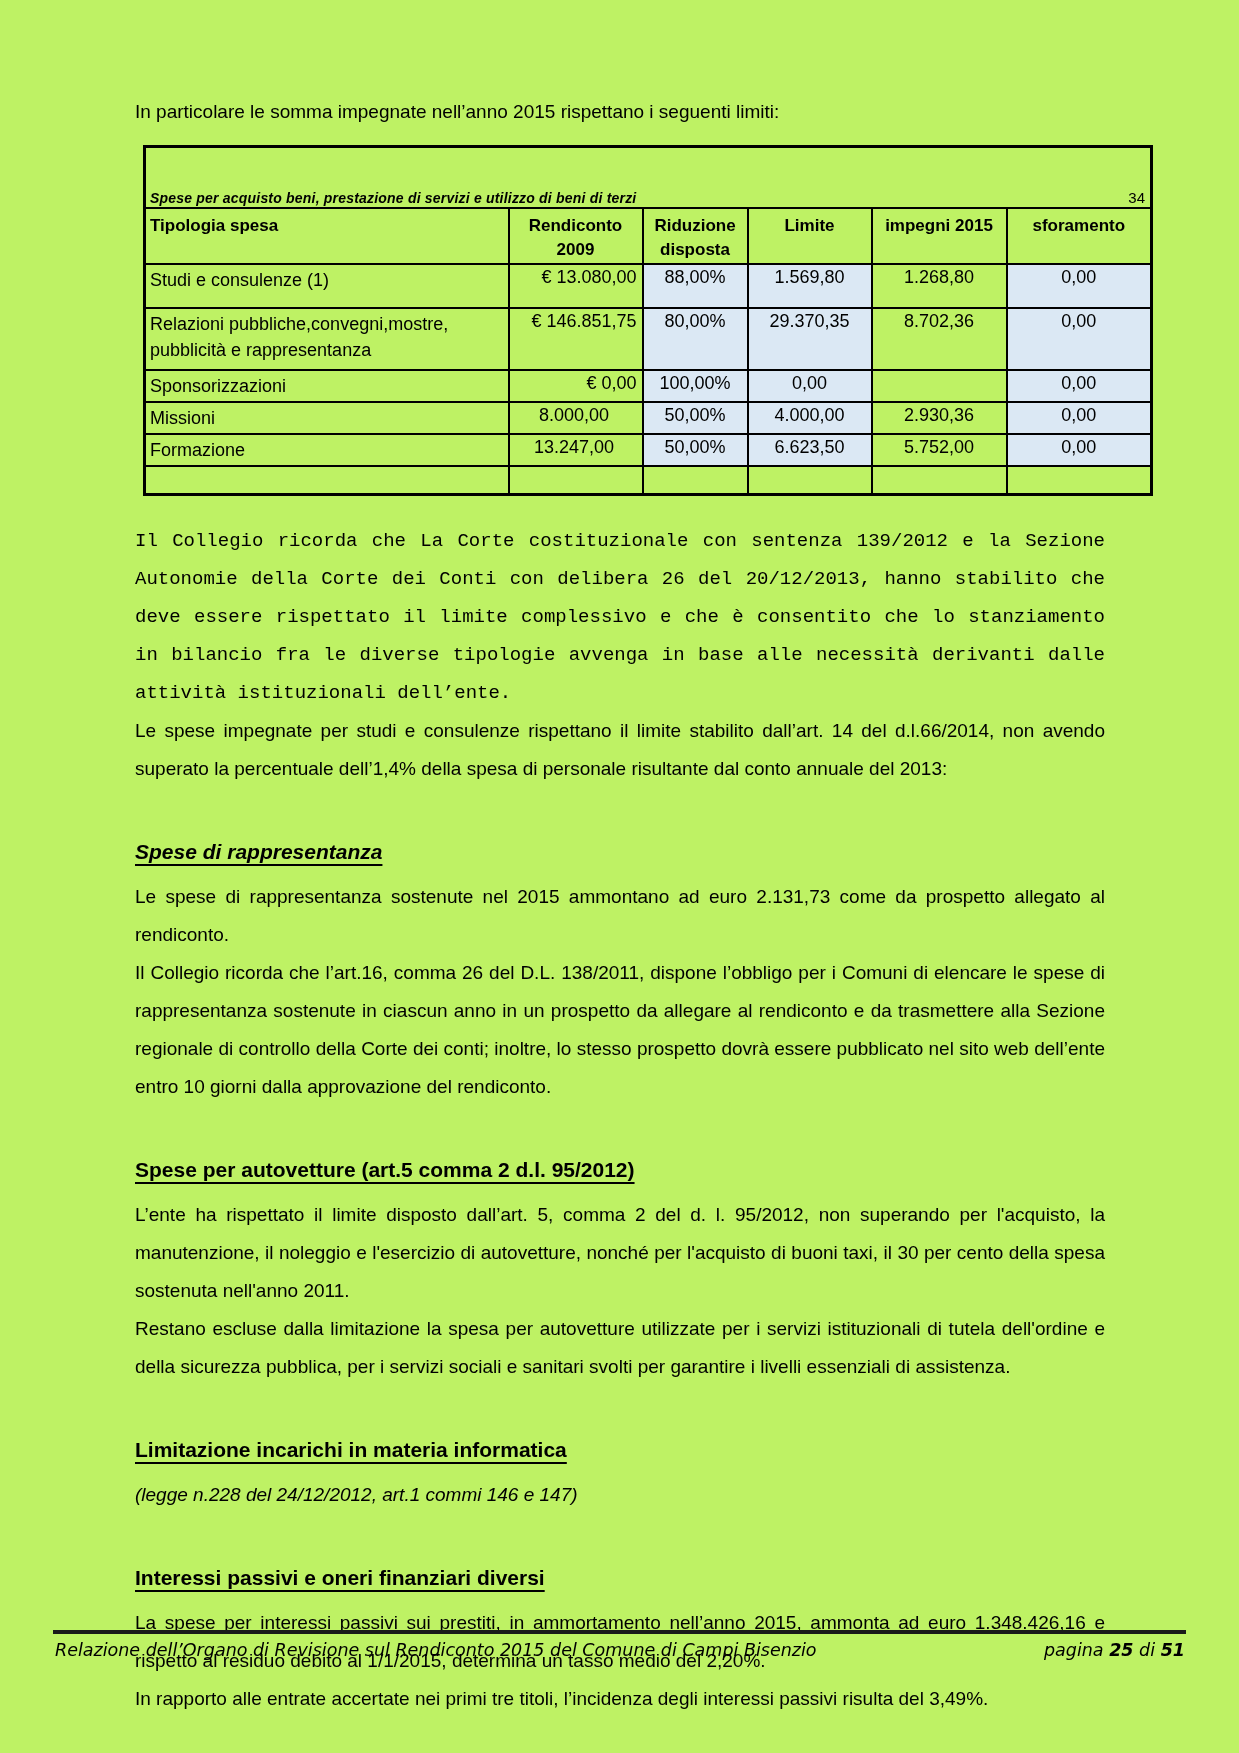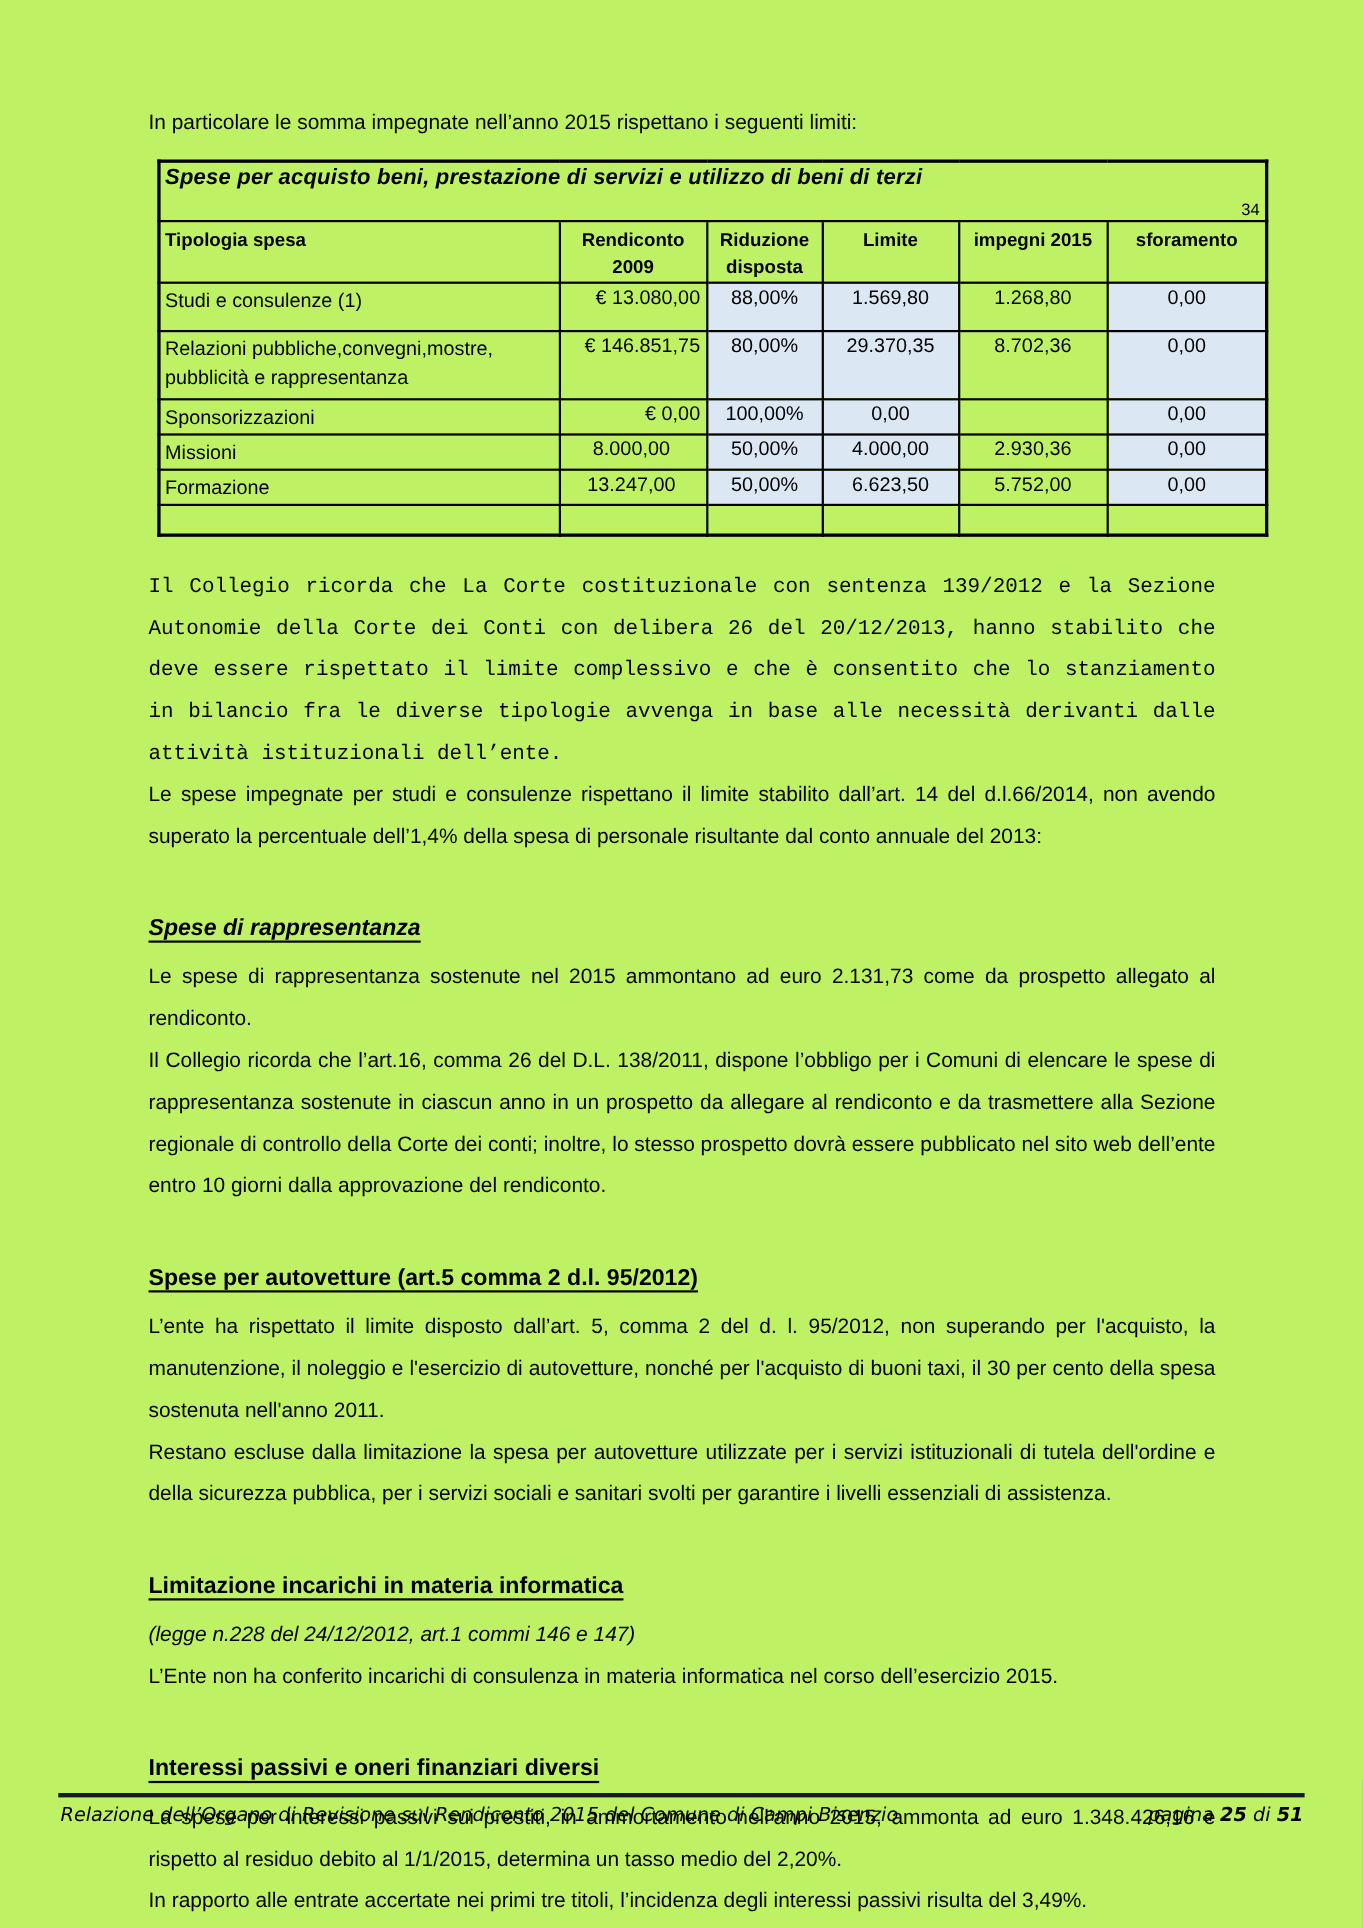--- a/index.html
+++ b/index.html
@@ -35,25 +35,26 @@
   }
   table.limits td, table.limits th {
     border: 2px solid #000;
     font-size: 18px;
     vertical-align: top;
     overflow: hidden;
   }
   table.limits { border: 3px solid #000; }
   .title-cell { height: 54px; padding: 2px 6px 1px 4px; position: relative; }
   .tbl-title {
-    font-size: 20px;
+    font-size: 14px;
     font-weight: bold;
     font-style: italic;
     letter-spacing: 0.2px;
     white-space: nowrap;
+    margin-top: 40px;
   }
   .tbl-corner {
     position: absolute;
     right: 5px;
     bottom: 1px;
     font-size: 15px;
     font-weight: normal;
     font-style: normal;
     text-align: right;
   }
@@ -212,21 +213,20 @@
     <div class="h-section h-italic">Spese di rappresentanza</div>
     <div class="para">Le spese di rappresentanza sostenute nel 2015 ammontano ad euro 2.131,73 come da prospetto allegato al rendiconto.</div>
     <div class="para">Il Collegio ricorda che l’art.16, comma 26 del D.L. 138/2011, dispone l’obbligo per i Comuni di elencare le spese di rappresentanza sostenute in ciascun anno in un prospetto da allegare al rendiconto e da trasmettere alla Sezione regionale di controllo della Corte dei conti; inoltre, lo stesso prospetto dovrà essere pubblicato nel sito web dell’ente entro 10 giorni dalla approvazione del rendiconto.</div>
 
     <div class="h-section">Spese per autovetture (art.5 comma 2 d.l. 95/2012)</div>
     <div class="para">L’ente ha rispettato il limite disposto dall’art. 5, comma 2 del d. l. 95/2012, non superando per l'acquisto, la manutenzione, il noleggio e l'esercizio di autovetture, nonché per l'acquisto di buoni taxi, il 30 per cento della spesa sostenuta nell'anno 2011.</div>
     <div class="para">Restano escluse dalla limitazione la spesa per autovetture utilizzate per i servizi istituzionali di tutela dell'ordine e della sicurezza pubblica, per i servizi sociali e sanitari svolti per garantire i livelli essenziali di assistenza.</div>
 
     <div class="h-section">Limitazione incarichi in materia informatica</div>
     <div class="sub-italic">(legge n.228 del 24/12/2012, art.1 commi 146 e 147)</div>
-    <div class="para">L’Ente non ha conferito incarichi di consulenza in materia informatica nel corso dell’esercizio 2015.</div>
 
     <div class="h-section">Interessi passivi e oneri finanziari diversi</div>
     <div class="para">La spese per interessi passivi sui prestiti, in ammortamento nell’anno 2015, ammonta ad euro 1.348.426,16 e rispetto al residuo debito al 1/1/2015, determina un tasso medio del 2,20%.</div>
     <div class="para">In rapporto alle entrate accertate nei primi tre titoli, l’incidenza degli interessi passivi risulta del 3,49%.</div>
 
   </div>
 
   <div class="footer-rule"></div>
   <div class="footer-row">
     <span class="footer-left">Relazione dell’Organo di Revisione sul Rendiconto 2015 del Comune di Campi Bisenzio</span>

